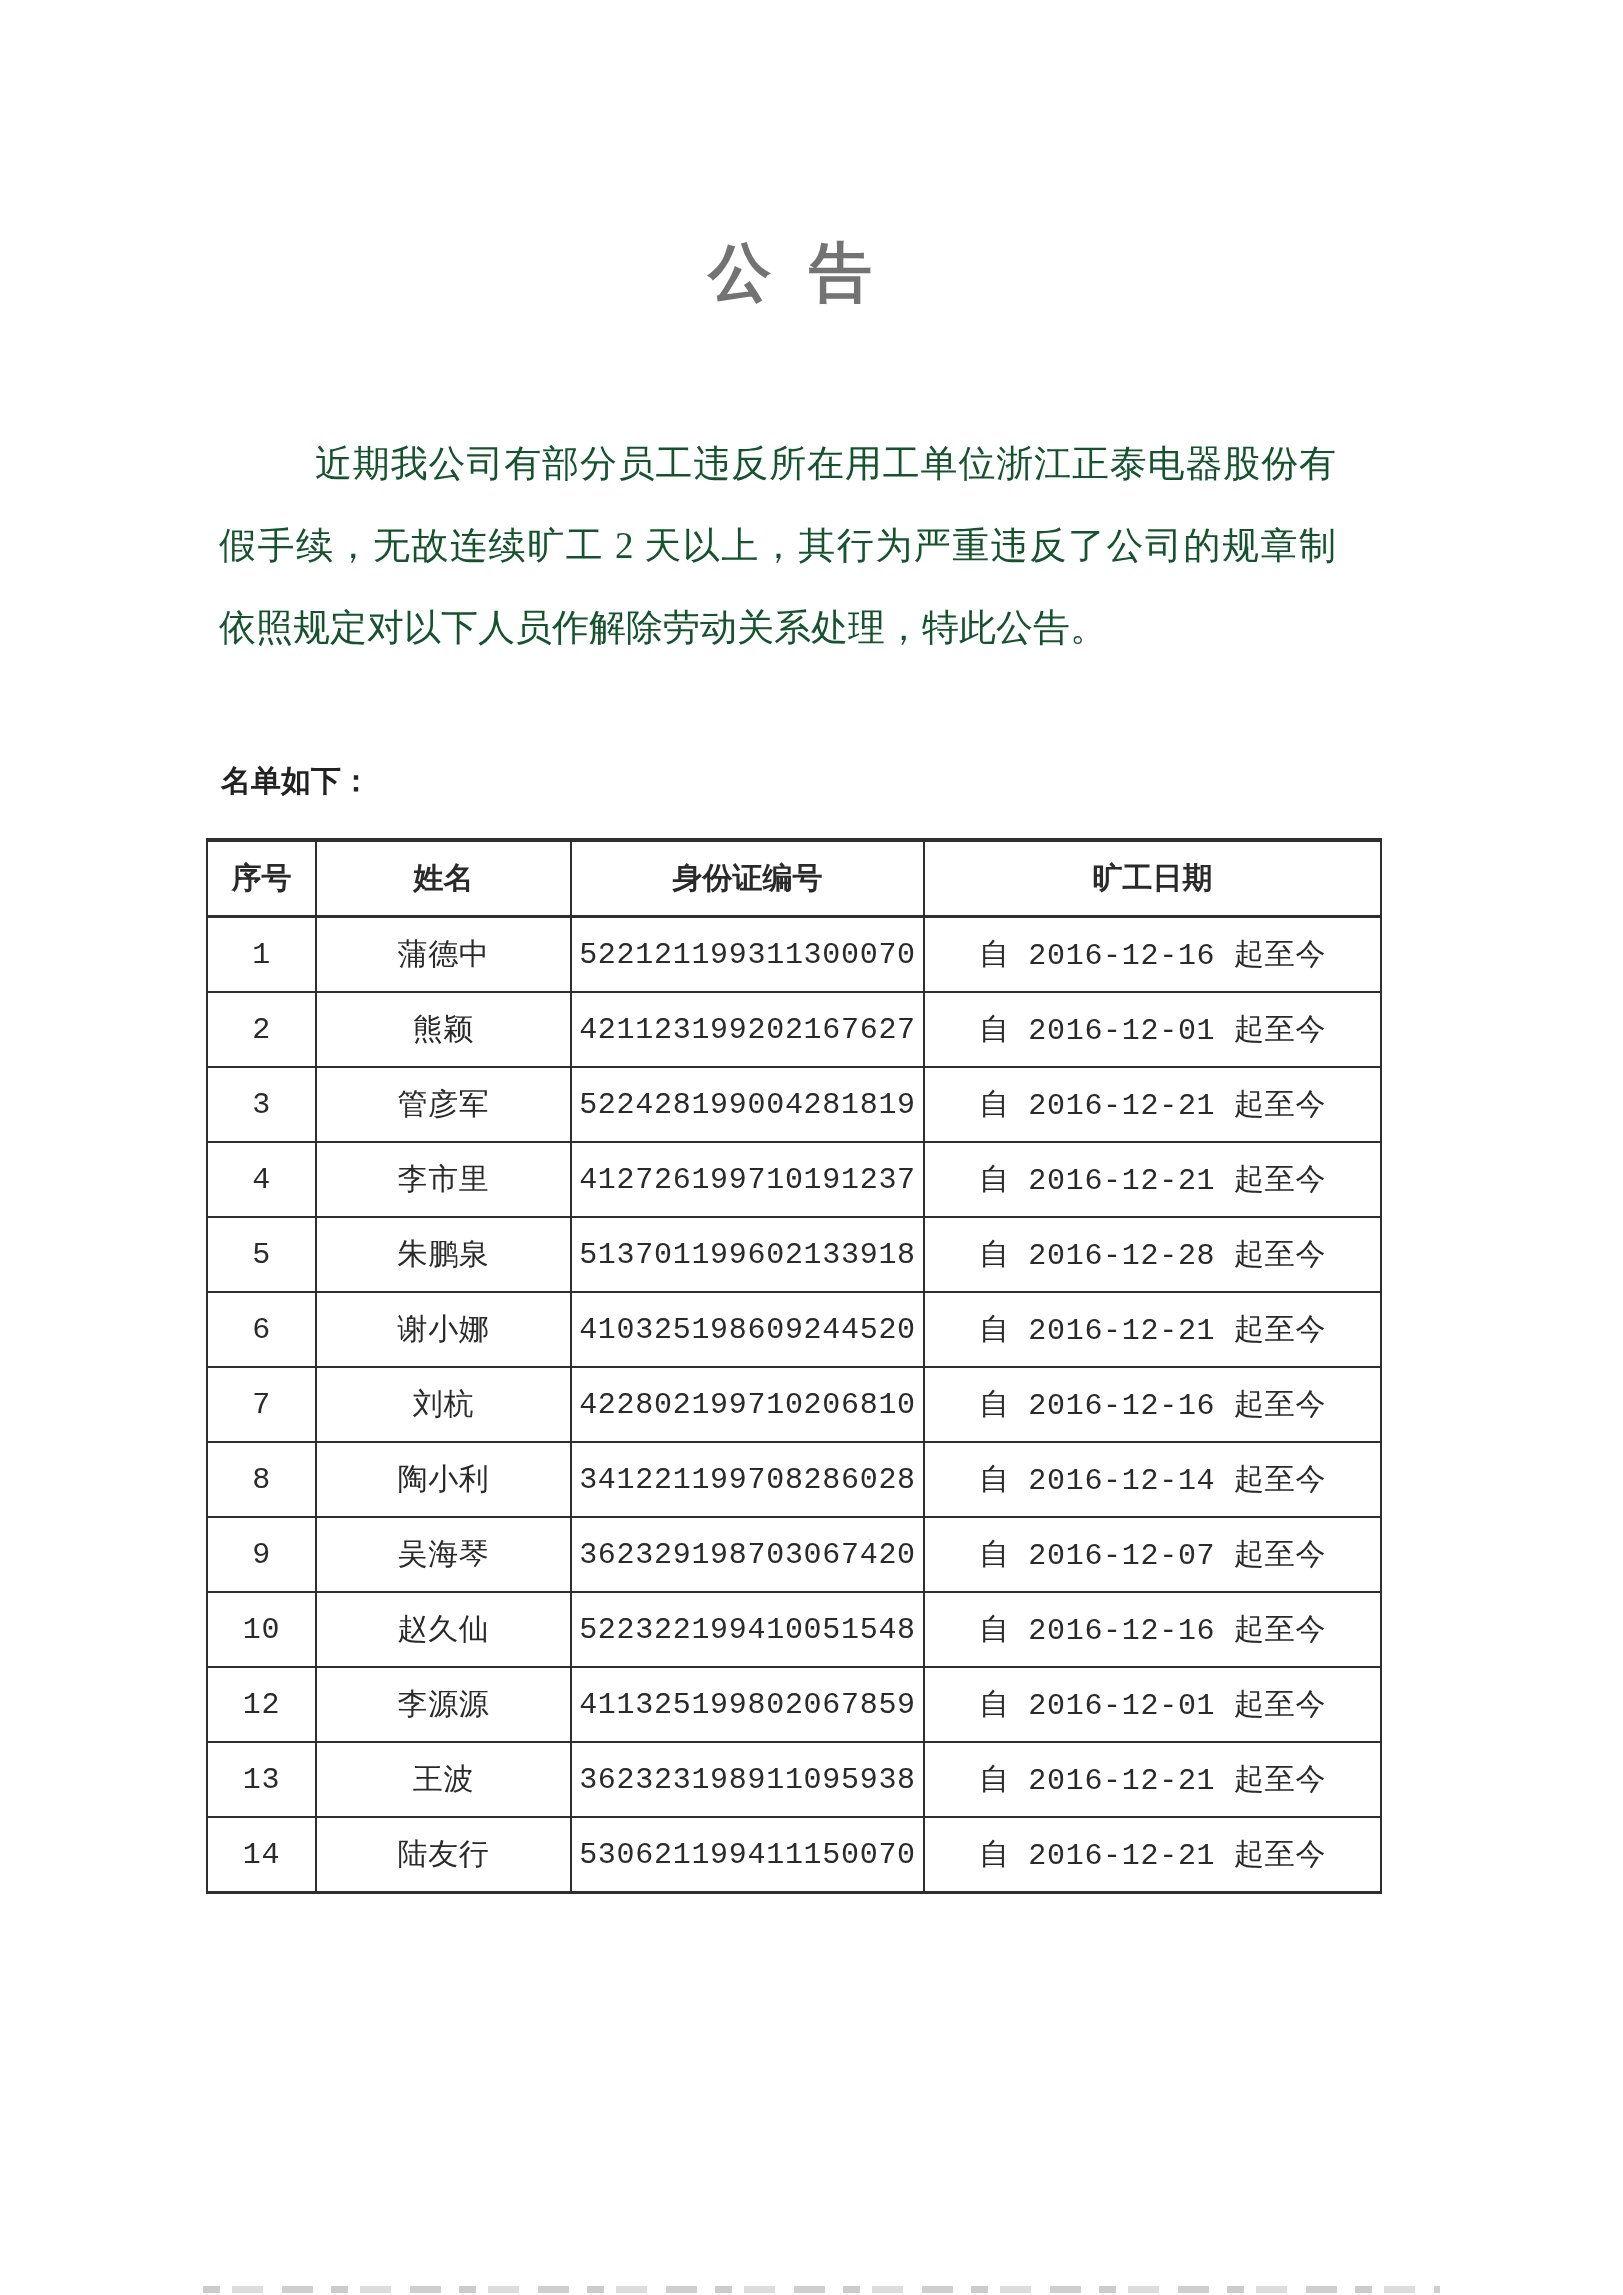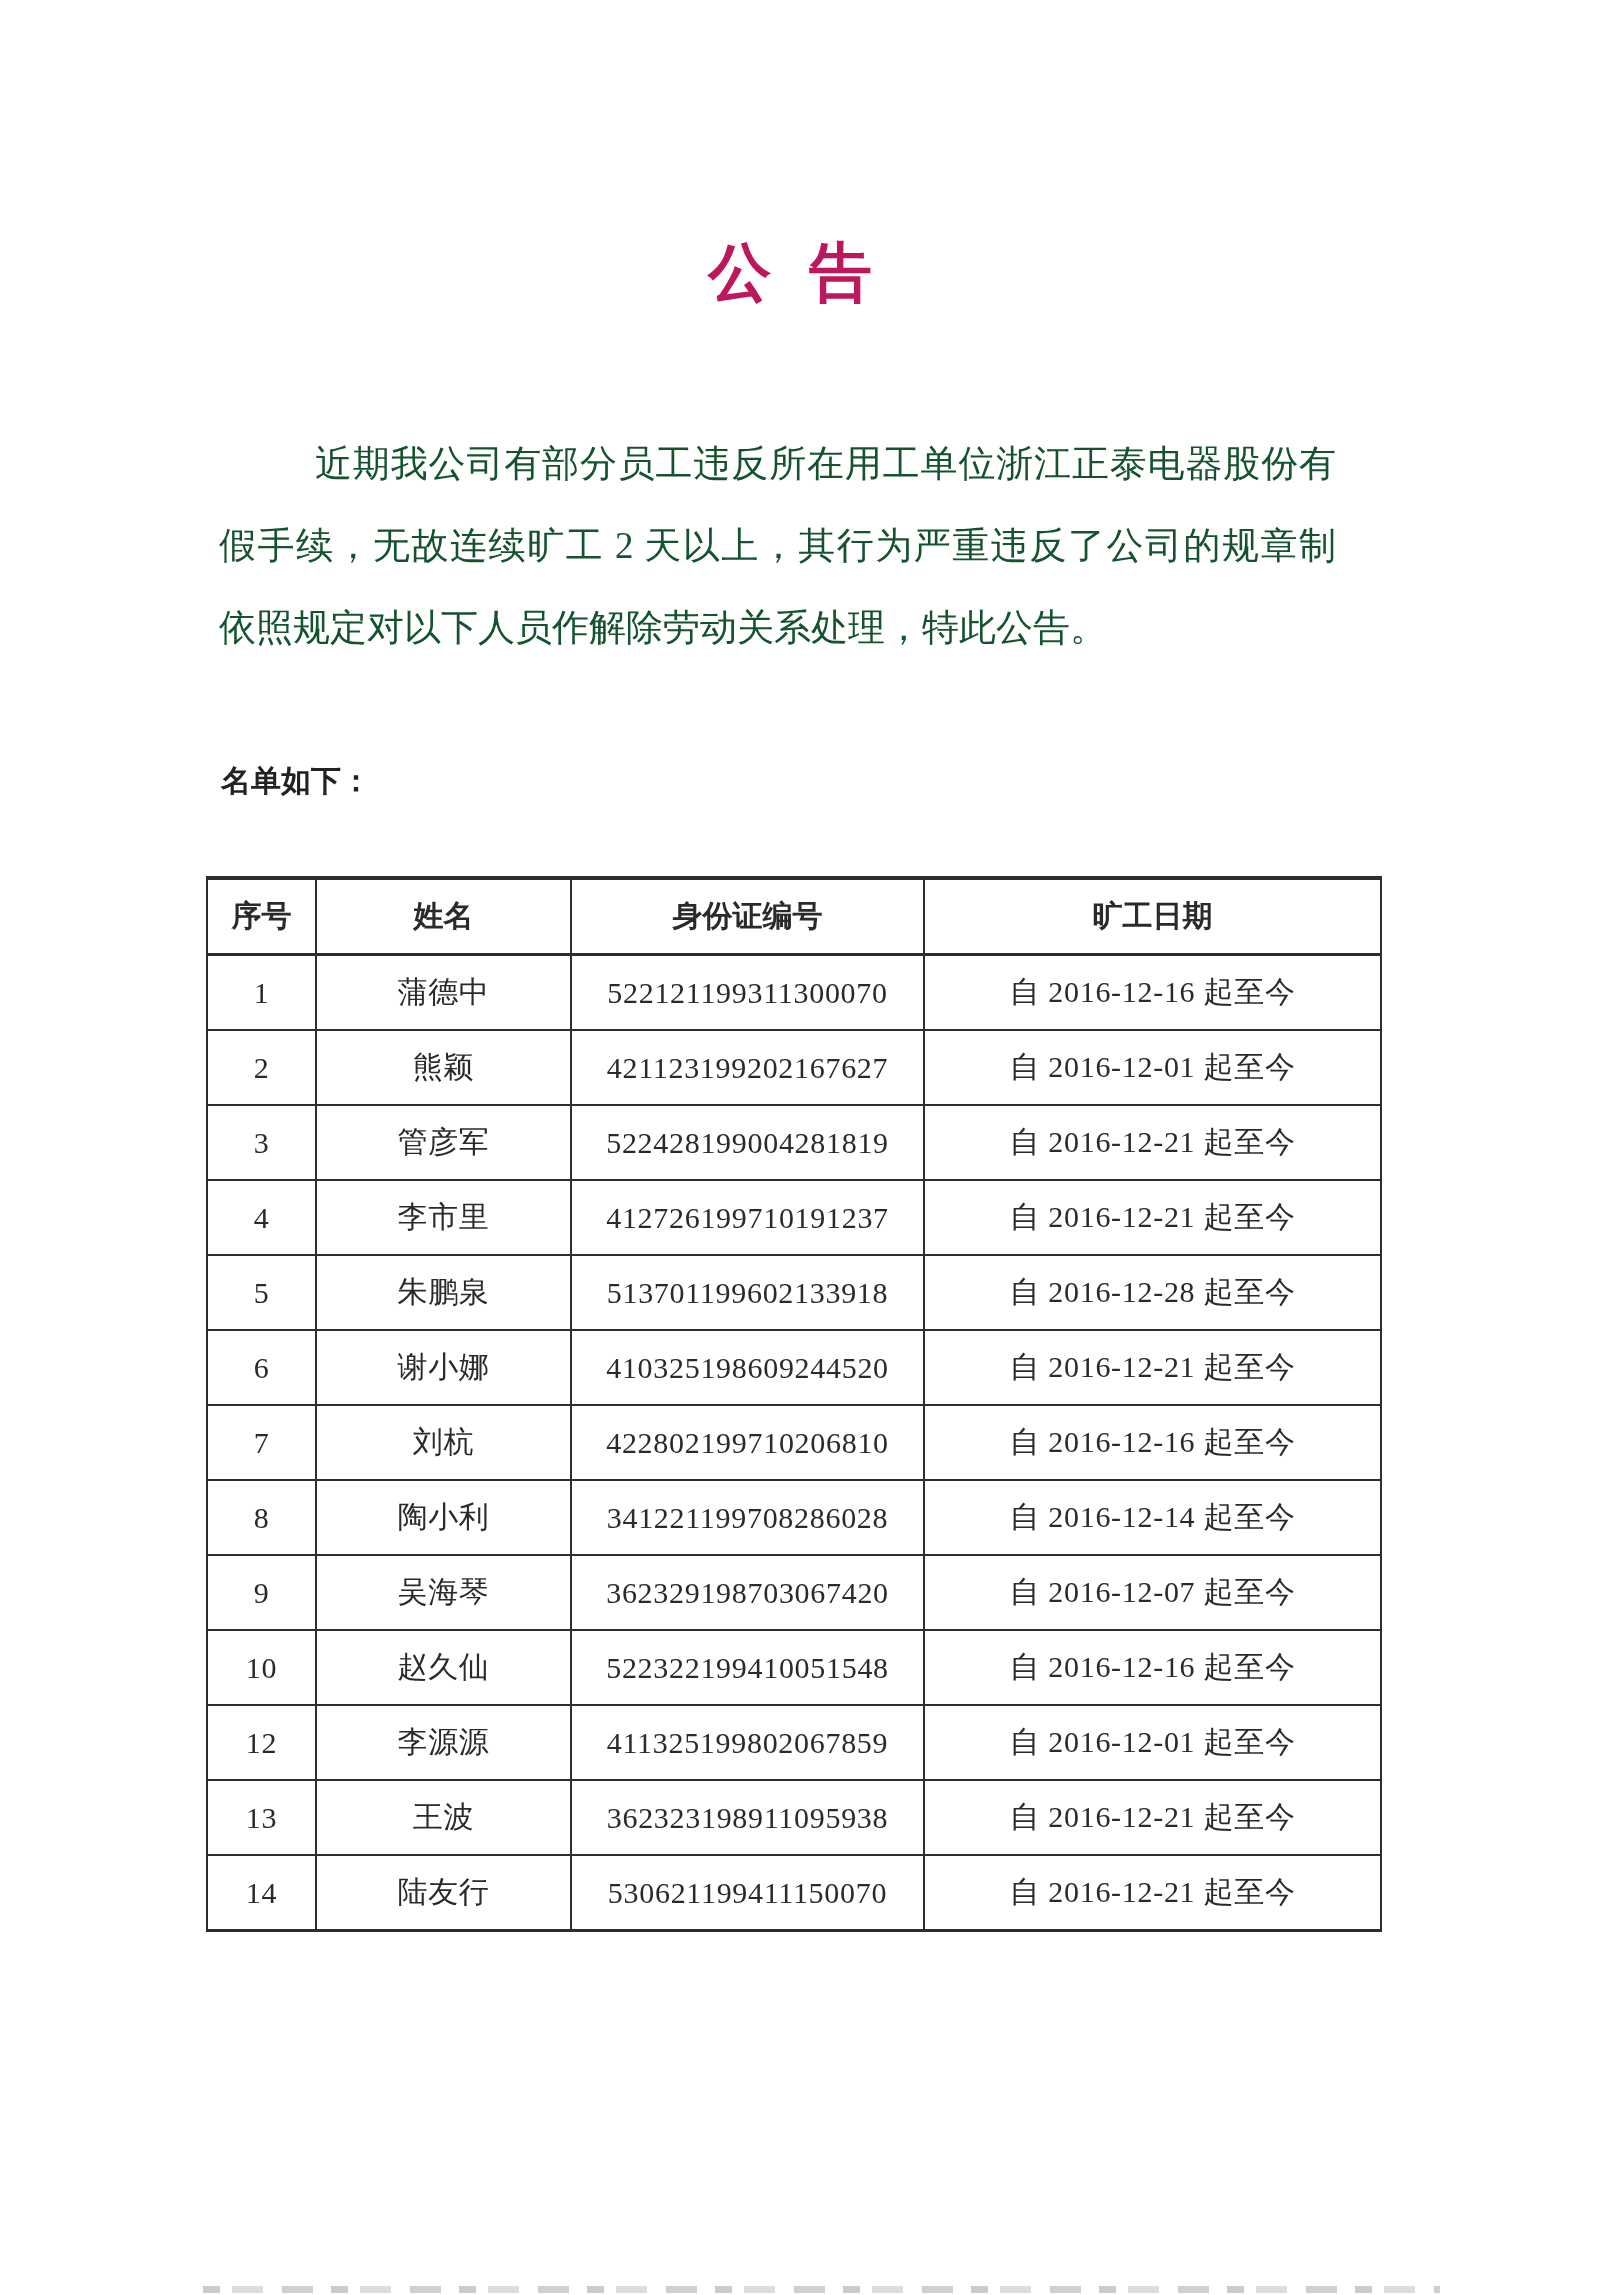--- a/index.html
+++ b/index.html
@@ -18,21 +18,21 @@
   .title {
     position: absolute;
     top: 230px;
     left: 790px;
     transform: translateX(-50%);
     margin: 0;
     font-size: 63px;
     font-weight: 600;
     word-spacing: 22px;
     white-space: nowrap;
-    color: #be185d;
+    color: #737373;
   }
 
   
   .body-block {
     position: absolute;
     left: 219px;
     top: 423px;
     width: 1117px;
   }
   .bline {
@@ -59,25 +59,26 @@
     font-family: "Liberation Sans", "DejaVu Sans", sans-serif;
     font-weight: bold;
     font-size: 30px;
     color: #222;
   }
 
   
   .roster {
     position: absolute;
     left: 206px;
-    top: 876px;
+    top: 838px;
     width: 1174px;
     border-collapse: collapse;
     table-layout: fixed;
     color: #2a2a2a;
+    font-family: Liberation Mono, monospace;
   }
   .roster, .roster th, .roster td {
     border: 2px solid #2e2e2e;
   }
   .roster { border-top-width: 4.6px; border-bottom-width: 3.3px; border-right-width: 2.6px; }
   .roster th {
     border-bottom-width: 3.9px;
     height: 73px;
     font-size: 30px;
     font-weight: bold;

